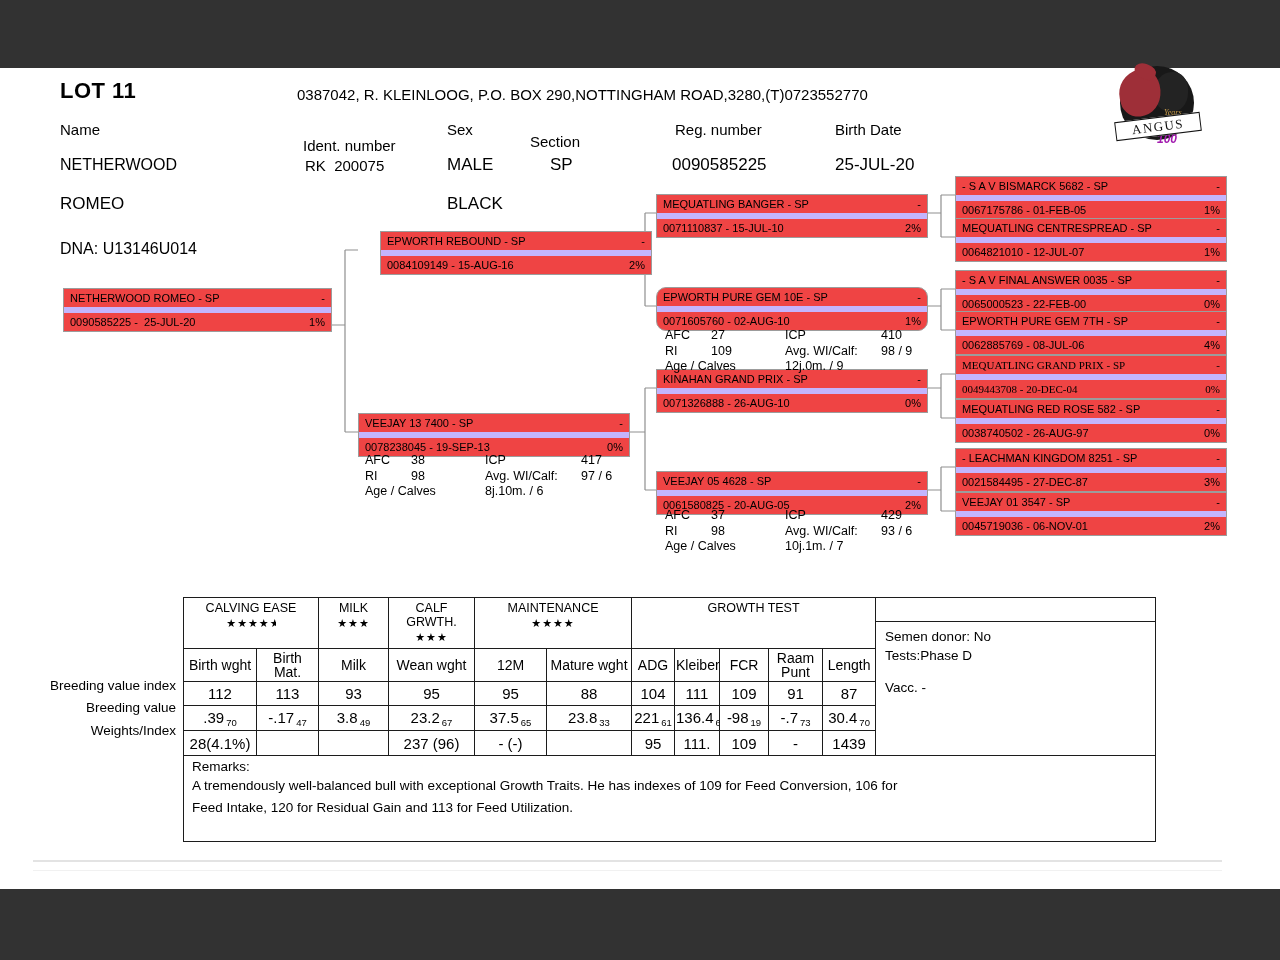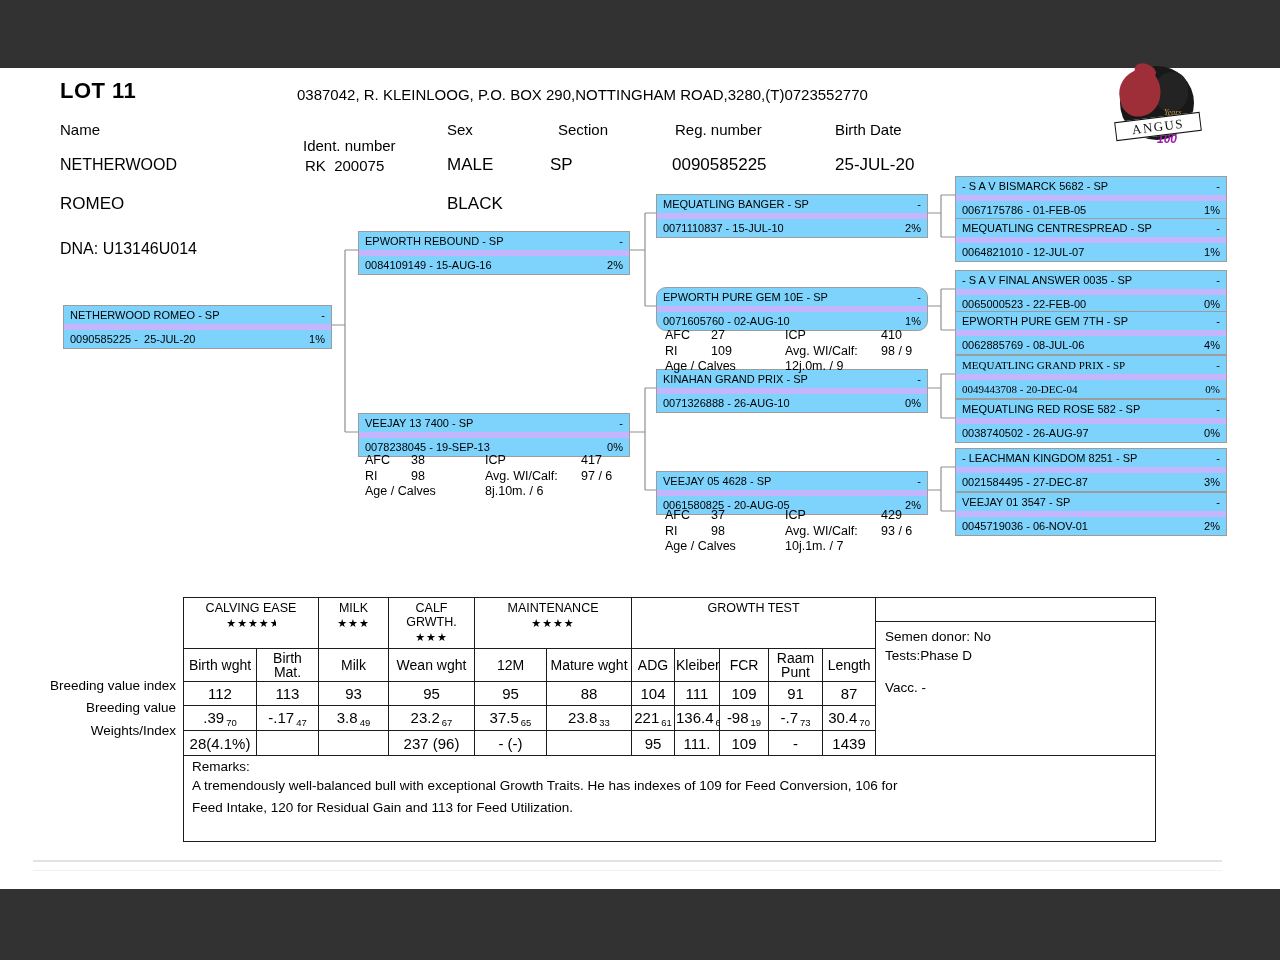--- a/index.html
+++ b/index.html
@@ -31,21 +31,21 @@
              border-radius:50% 50% 40% 60%;transform:rotate(18deg);}
   .logo-100{left:39px;top:32px;color:#a21caf;font-family:Liberation Sans, sans-serif;
             font-style:italic;font-weight:bold;font-size:12px;margin-top:36px;}
   .logo-years{left:46px;top:44px;color:#c69b4a;font-family:"Liberation Serif",serif;
               font-style:italic;font-size:8px;}
   .logo-banner{left:-3px;top:53px;width:84px;height:17px;background:#ffffff;border:1px solid #141414;
                transform:rotate(-7deg);display:flex;align-items:center;justify-content:center;
                font-family:"Liberation Serif",serif;font-size:13px;letter-spacing:1.5px;color:#101010;}
 
   
-  .pbox{position:absolute;background:#7dd3fc;border:1px solid #9c9c9c;font-size:11px;}
+  .pbox{position:absolute;background:#ef4444;border:1px solid #9c9c9c;font-size:11px;}
   .prow{display:flex;justify-content:space-between;align-items:center;height:18px;padding:0 6px;}
   .prow.p2{border-top:6px solid #c4b5fd;}
   .pname,.preg{white-space:pre;}
   #connectors{position:absolute;left:0;top:0;pointer-events:none;}
 
   
   .statblock{position:absolute;font-size:12.5px;line-height:15.5px;}
   .srow{display:grid;grid-template-columns:46px 74px 96px auto;}
   .srow span{white-space:pre;}
 
@@ -78,21 +78,21 @@
   <div class="bar bottom"></div>
   <div class="sep1"></div>
   <div class="sep2"></div>
 
   <div class="abs hdr-lot">LOT 11</div>
   <div class="abs hdr-contact">0387042, R. KLEINLOOG, P.O. BOX 290,NOTTINGHAM ROAD,3280,(T)0723552770</div>
 
   <div class="abs lbl" style="left:60px;">Name</div>
   <div class="abs lbl" style="left:303px;margin-top:16px;">Ident. number</div>
   <div class="abs lbl" style="left:447px;">Sex</div>
-  <div class="abs lbl" style="left:558px;">Section</div>
+  <div class="abs lbl" style="left:530px;margin-top:12px;">Section</div>
   <div class="abs lbl" style="left:675px;">Reg. number</div>
   <div class="abs lbl" style="left:835px;">Birth Date</div>
 
   <div class="abs val-md" style="left:60px;top:156px;">NETHERWOOD</div>
   <div class="abs val-md" style="left:305px;top:157px;font-size:15px;">RK  200075</div>
   <div class="abs val-lg" style="left:447px;top:155px;">MALE</div>
   <div class="abs val-lg" style="left:550px;top:155px;">SP</div>
   <div class="abs val-lg" style="left:672px;top:155px;">0090585225</div>
   <div class="abs val-lg" style="left:835px;top:155px;">25-JUL-20</div>
   <div class="abs val-lg" style="left:60px;top:194px;">ROMEO</div>
@@ -115,31 +115,31 @@
     <path d="M330 325 H345 M345 250 V432 M345 250 H358 M345 432 H358
              M628 250 H645 M645 213 V306 M645 213 H656 M645 306 H656
              M628 432 H645 M645 388 V490 M645 388 H656 M645 490 H656
              M926 213 H941 M941 195 V237 M941 195 H955 M941 237 H955
              M926 306 H941 M941 289 V330 M941 289 H955 M941 330 H955
              M926 388 H941 M941 374 V418 M941 374 H955 M941 418 H955
              M926 490 H941 M941 467 V511 M941 467 H955 M941 511 H955" stroke="#8f8f8f" stroke-width="1.2" fill="none"></path>
   </svg>
 
   <div id="pedigree">
-      <div class="pbox" style="left: 63px; top: 305px; width: 267px; text-align: center;">
+      <div class="pbox" style="left: 63px; top: 288px; width: 267px; text-align: center;">
         <div class="prow">
           <span class="pname">NETHERWOOD ROMEO - SP</span>
           <span class="pdash">-</span>
         </div>
         <div class="prow p2">
           <span class="preg">0090585225 -  25-JUL-20</span>
           <span class="ppct">1%</span>
         </div>
       </div>
-      <div class="pbox" style="left: 358px; top: 231px; width: 270px;">
+      <div class="pbox" style="left: 380px; top: 231px; width: 270px;">
         <div class="prow">
           <span class="pname">EPWORTH REBOUND - SP</span>
           <span class="pdash">-</span>
         </div>
         <div class="prow p2">
           <span class="preg">0084109149 - 15-AUG-16</span>
           <span class="ppct">2%</span>
         </div>
       </div>
       <div class="pbox" style="left: 358px; top: 413px; width: 270px;">

